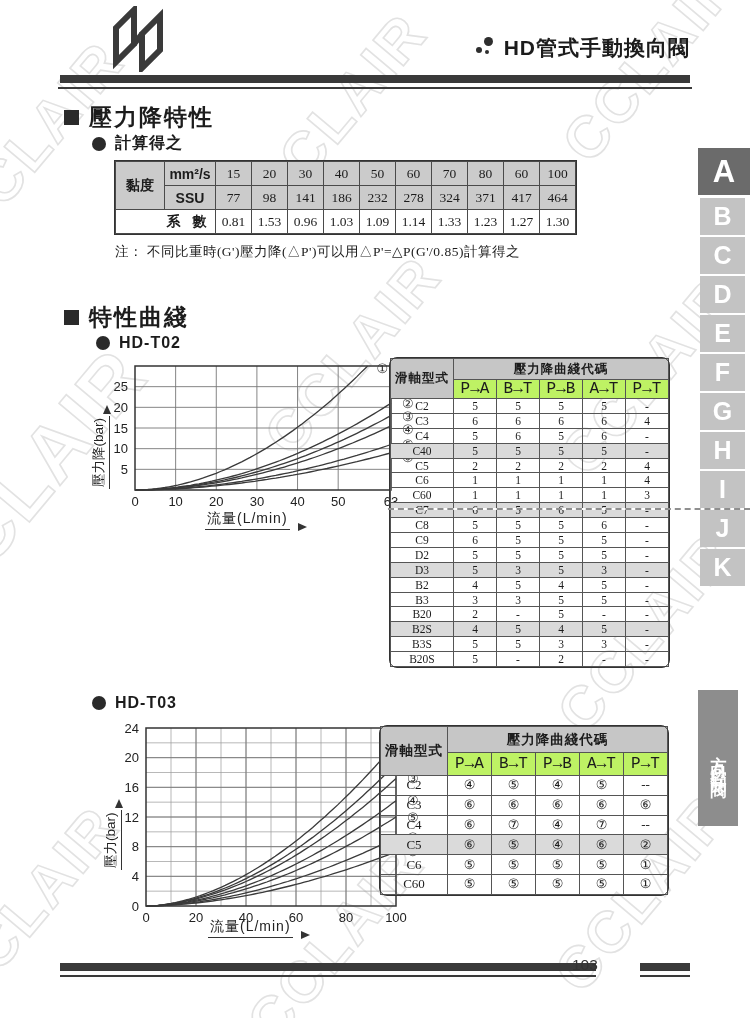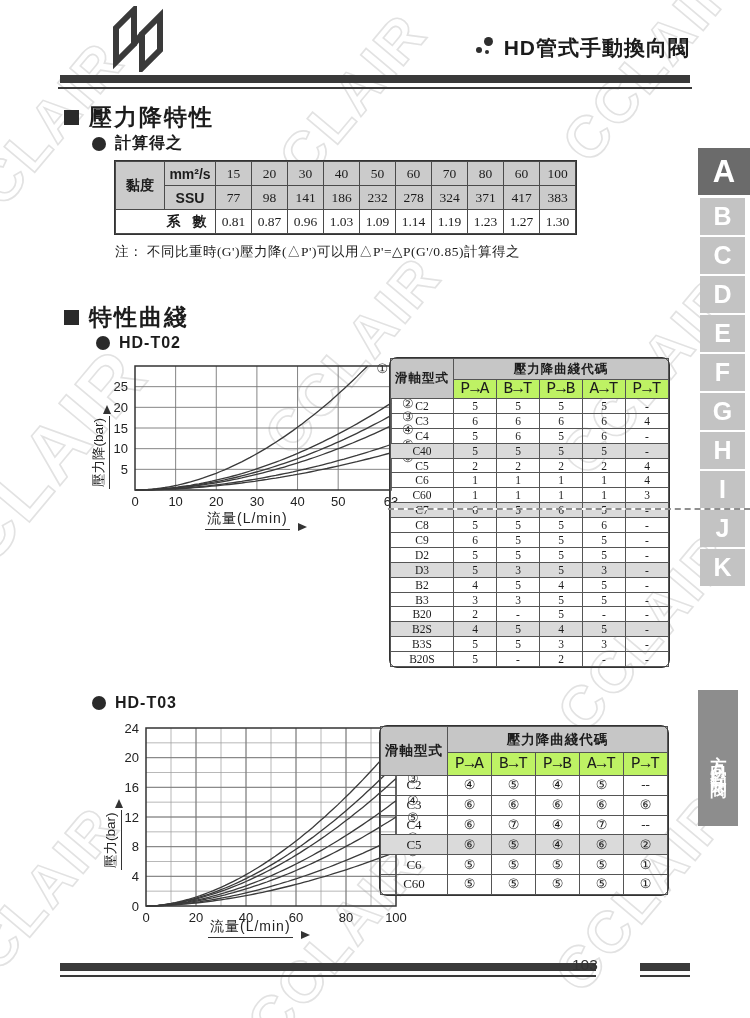--- a/index.html
+++ b/index.html
@@ -152,31 +152,31 @@
       <td class="hd unit">SSU</td>
     <td class="val">77</td>
           <td class="val">98</td>
           <td class="val">141</td>
           <td class="val">186</td>
           <td class="val">232</td>
           <td class="val">278</td>
           <td class="val">324</td>
           <td class="val">371</td>
           <td class="val">417</td>
-          <td class="val">383</td>
+          <td class="val">464</td>
         </tr>
     <tr>
       <td class="coef" colspan="2">系 數</td>
     <td class="val">0.81</td>
-          <td class="val">0.87</td>
+          <td class="val">1.53</td>
           <td class="val">0.96</td>
           <td class="val">1.03</td>
           <td class="val">1.09</td>
           <td class="val">1.14</td>
-          <td class="val">1.19</td>
+          <td class="val">1.33</td>
           <td class="val">1.23</td>
           <td class="val">1.27</td>
           <td class="val">1.30</td>
         </tr>
   </tbody>
     </table>
 
   <div class="z note">注：  不同比重時(G')壓力降(△P')可以用△P'=△P(G'/0.85)計算得之</div>
 
   <div class="z h1 sec2">

